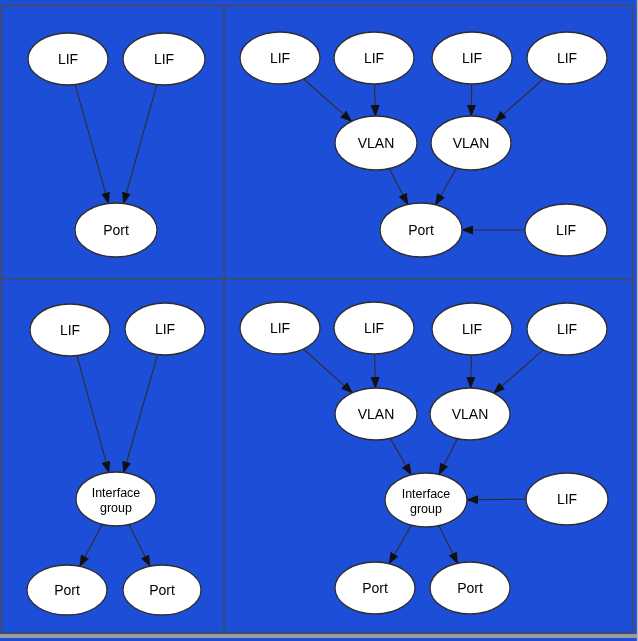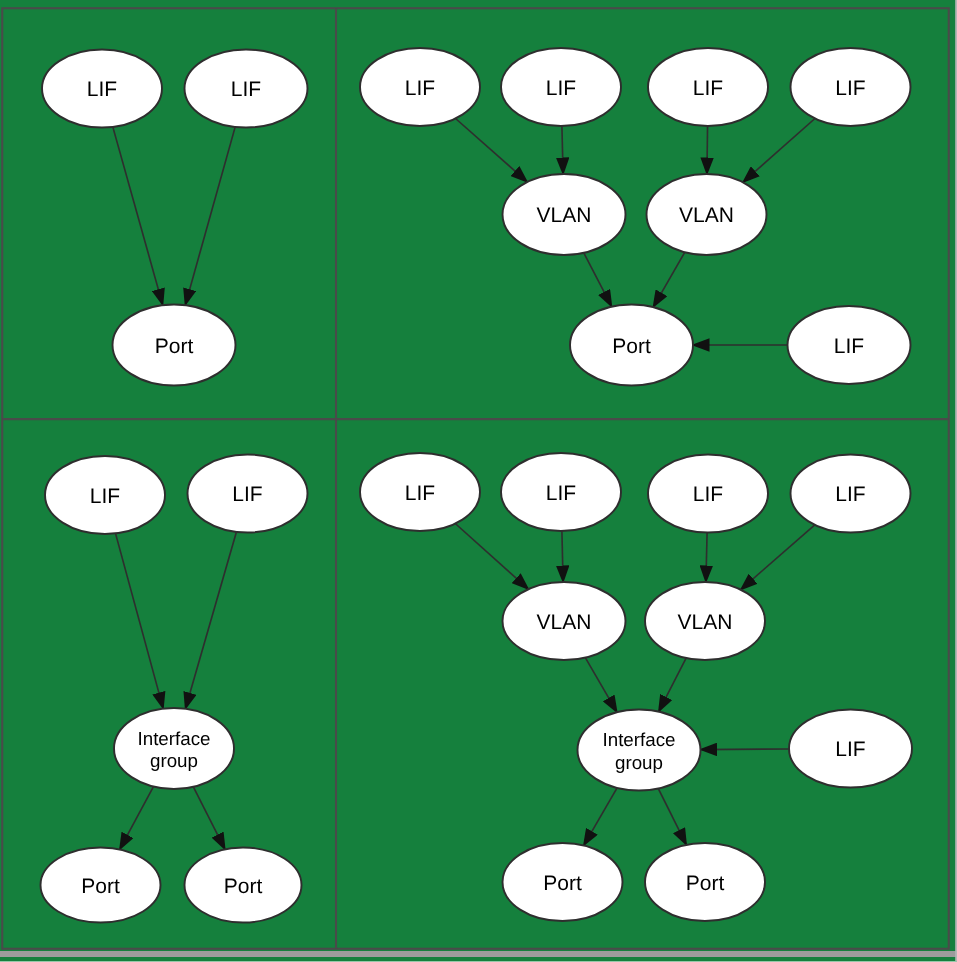--- a/index.html
+++ b/index.html
@@ -4,21 +4,21 @@
 <style>
   html, body {
     margin: 0;
     padding: 0;
     background: #ffffff;
   }
   .stage {
     position: relative;
     width: 638px;
     height: 641px;
-    background: #15803d;
+    background: #1d4ed8;
     overflow: hidden;
     font-family: "Liberation Sans", sans-serif;
     text-decoration: underline;
   }
   svg { display: block; }
   .grid-line {
     stroke: var(--frame, #4a4a4a);
     stroke-width: 1.4;
     fill: none;
   }

